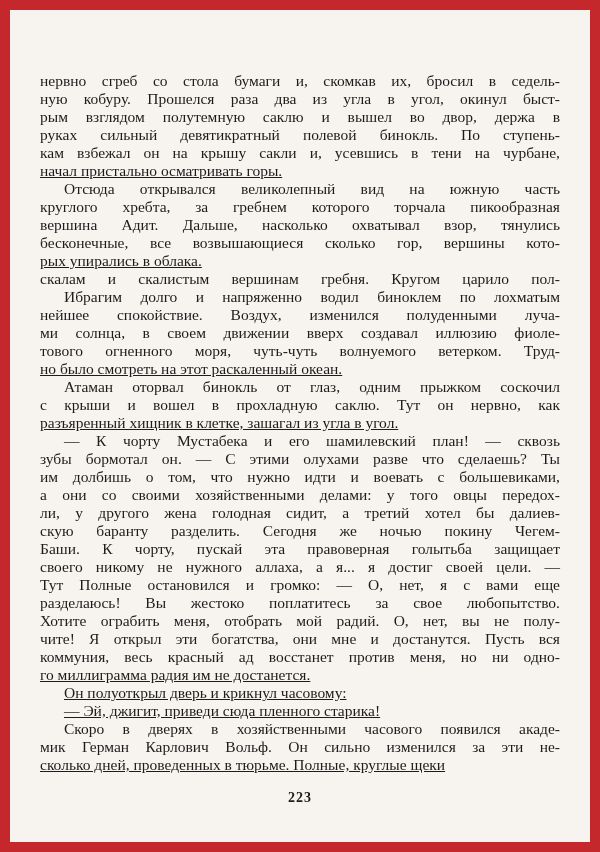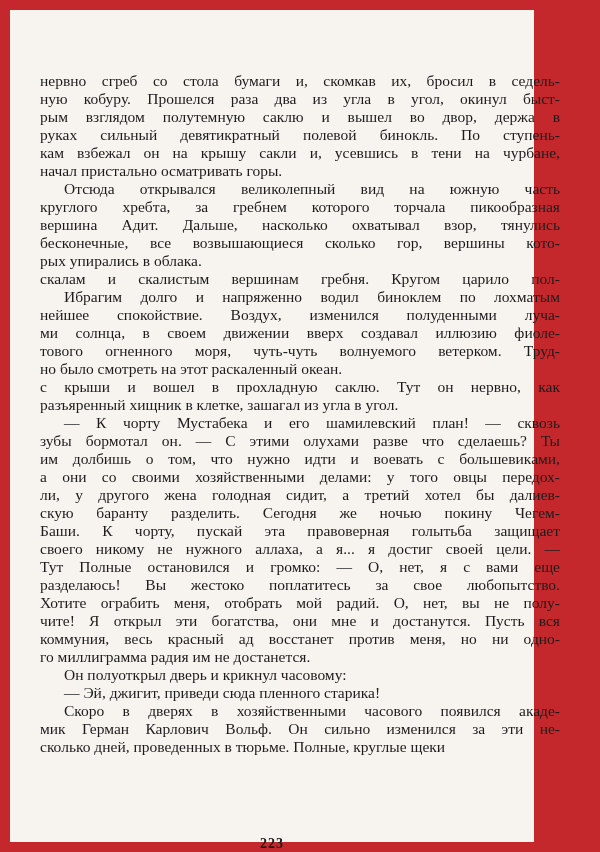--- a/index.html
+++ b/index.html
@@ -13,21 +13,21 @@
     overflow: hidden;
     font-family: "Liberation Serif", "DejaVu Serif", serif;
   }
   .frame {
     width: 600px;
     height: 852px;
     box-sizing: border-box;
     padding: 10px;
   }
   .page {
-    width: 524px;
+    width: 580px;
     height: 832px;
     background: #f7f4ef;
     box-sizing: border-box;
     padding: 62px 30px 0 30px;
     position: relative;
   }
   .text-block {
     width: 520px;
     color: #1c1c1c;
     font-size: 15.5px;
@@ -38,35 +38,35 @@
   }
   .line {
     text-align: justify;
     text-align-last: justify;
     white-space: normal;
     min-height: 18px;
   }
   .line.last {
     text-align: center;
     text-align-last: left;
+    text-decoration: underline;
   }
   .line.first {
     padding-left: 24px;
   }
   .page-number {
     position: absolute;
     left: 0;
     right: 0;
     top: 780px;
     text-align: center;
     font-size: 14px;
     font-weight: bold;
     letter-spacing: 1px;
     color: #1c1c1c;
-    margin-top: 46px;
   }
 </style>
 </head>
 <body>
 
 <div class="frame">
   <div class="page">
     <div class="text-block">
         <div class="para">
           <div class="line">нервно сгреб со стола бумаги и, скомкав их, бросил в седель-</div>
@@ -85,20 +85,21 @@
         </div>
         <div class="para">
           <div class="line">скалам и скалистым вершинам гребня. Кругом царило пол-</div>
           <div class="line first">Ибрагим долго и напряженно водил биноклем по лохматым</div>
           <div class="line">нейшее спокойствие. Воздух, изменился полуденными луча-</div>
           <div class="line">ми солнца, в своем движении вверх создавал иллюзию фиоле-</div>
           <div class="line">тового огненного моря, чуть-чуть волнуемого ветерком. Труд-</div>
           <div class="line last">но было смотреть на этот раскаленный океан.</div>
         </div>
         <div class="para">
+          <div class="line first">Атаман оторвал бинокль от глаз, одним прыжком соскочил</div>
           <div class="line">с крыши и вошел в прохладную саклю. Тут он нервно, как</div>
           <div class="line last">разъяренный хищник в клетке, зашагал из угла в угол.</div>
         </div>
         <div class="para">
           <div class="line first">— К чорту Мустабека и его шамилевский план! — сквозь</div>
           <div class="line">зубы бормотал он. — С этими олухами разве что сделаешь? Ты</div>
           <div class="line">им долбишь о том, что нужно идти и воевать с большевиками,</div>
           <div class="line">а они со своими хозяйственными делами: у того овцы передох-</div>
           <div class="line">ли, у другого жена голодная сидит, а третий хотел бы далиев-</div>
           <div class="line">скую баранту разделить. Сегодня же ночью покину Чегем-</div>

